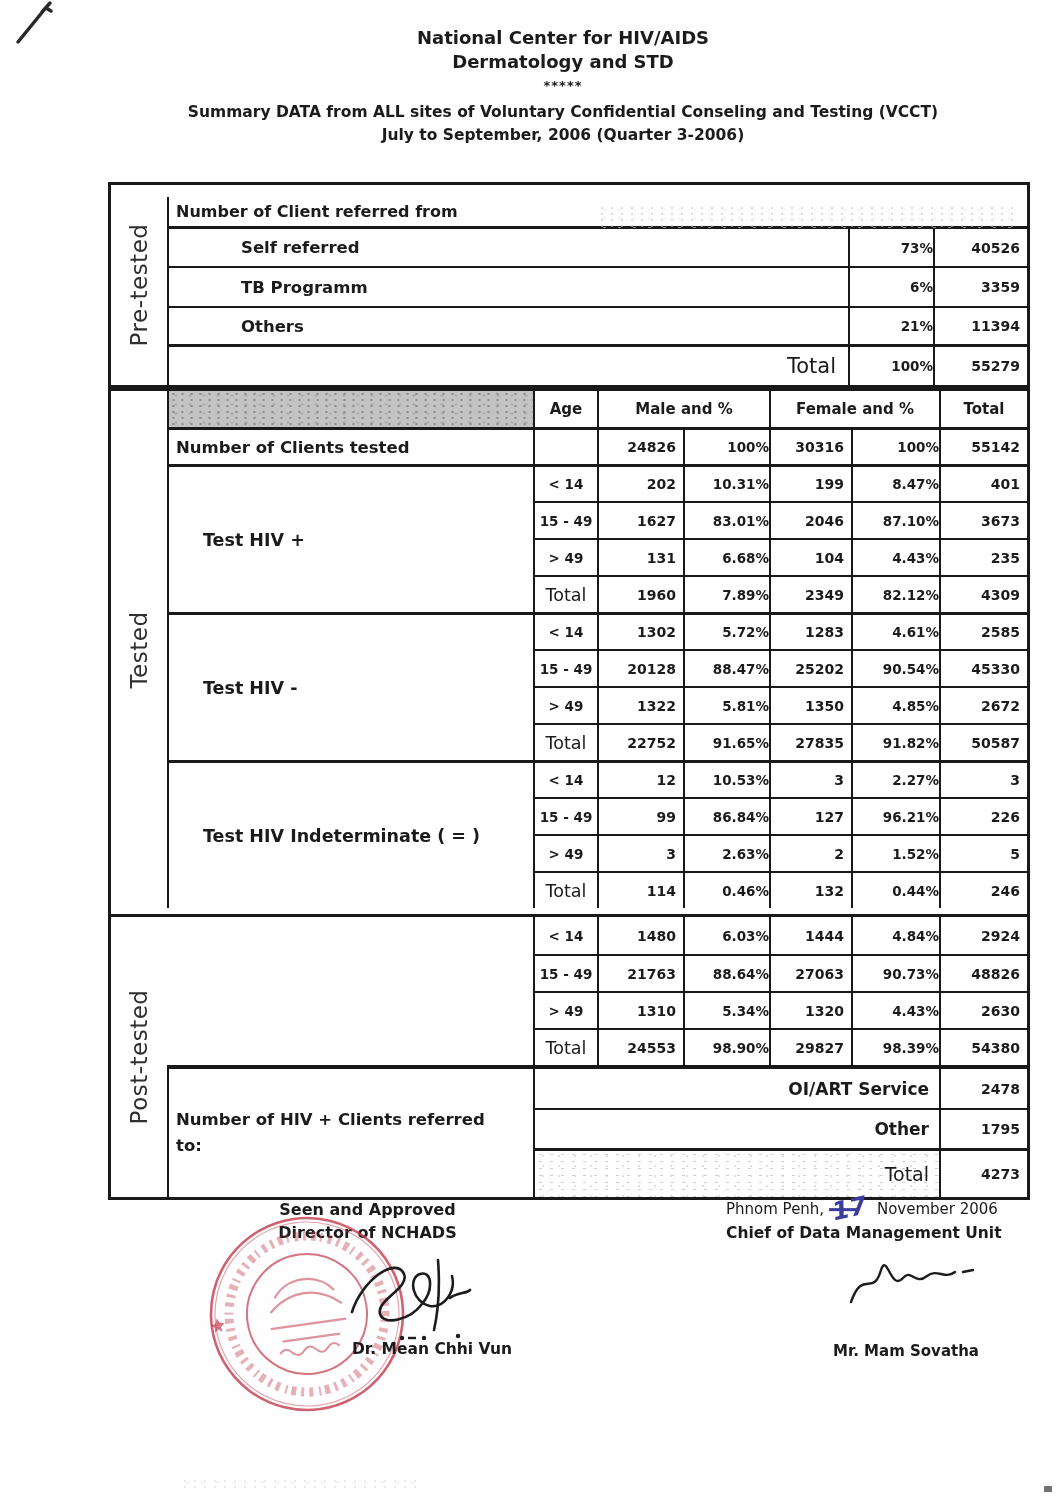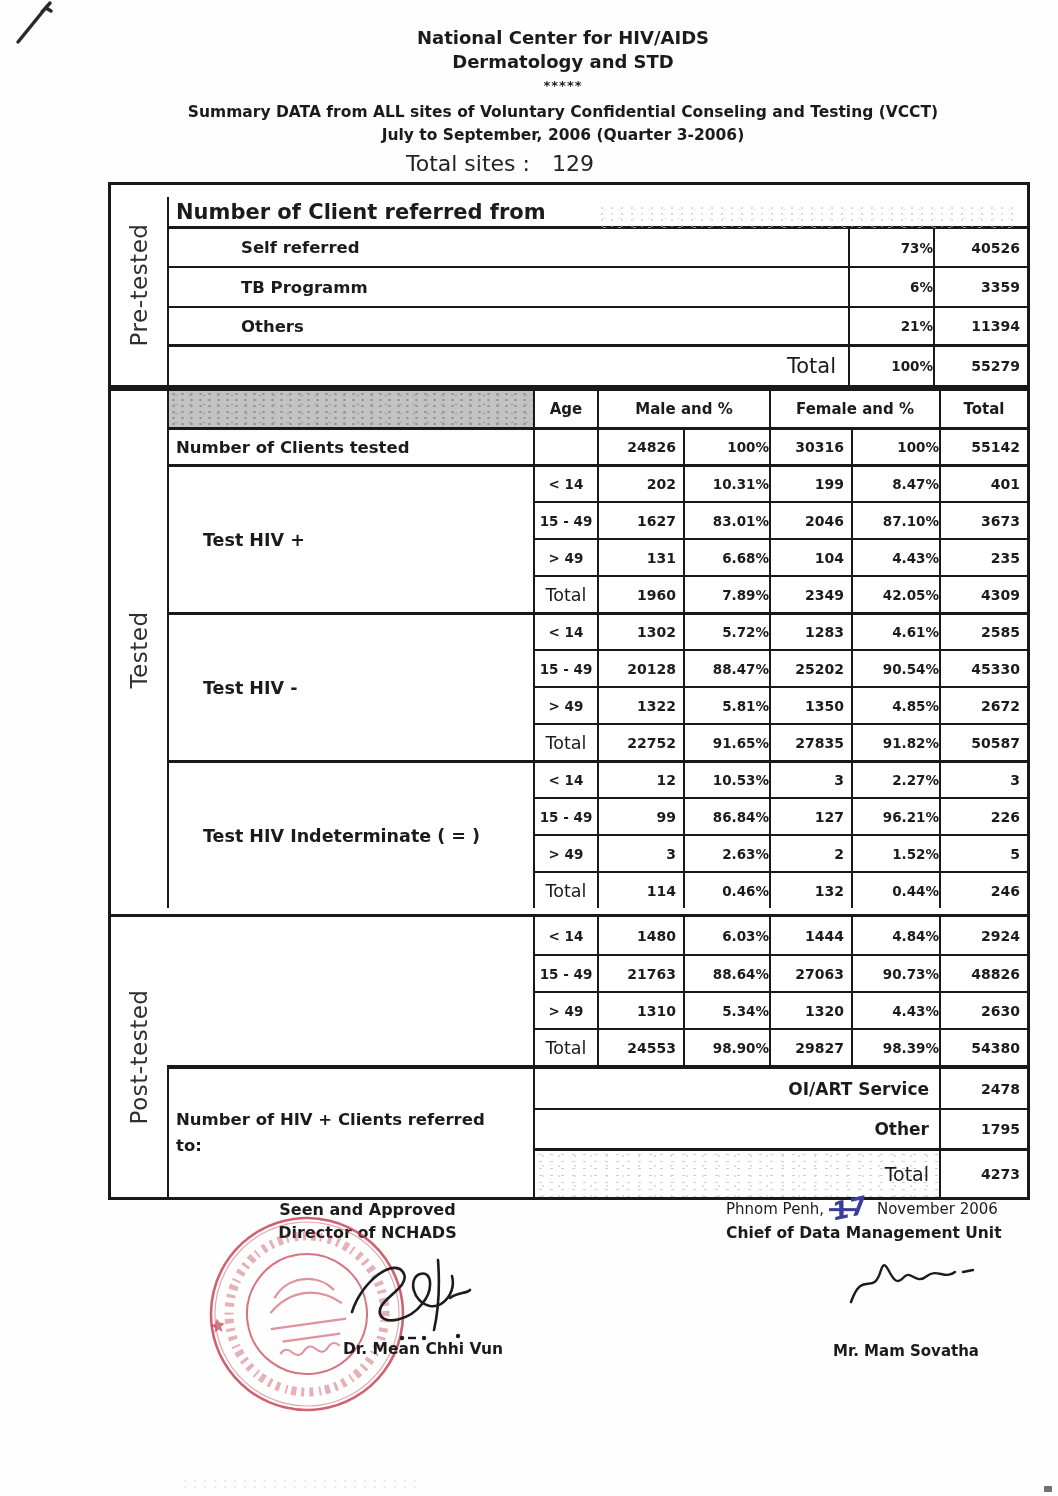--- a/index.html
+++ b/index.html
@@ -44,21 +44,21 @@
   }
   .noisy{
     background-image:radial-gradient(#cfcfcf 1px,transparent 1.4px),radial-gradient(#e0e0e0 1px,transparent 1.3px);
     background-size:11px 7px,16px 10px;
   }
   .speck{position:absolute;pointer-events:none;
     background-image:radial-gradient(#c6c6c6 1px,transparent 1.4px),radial-gradient(#d9d9d9 1px,transparent 1.3px);
     background-size:10px 6px,15px 9px;opacity:.6;}
   
   .f-left-head{position:absolute;top:1198px;left:255px;width:225px;text-align:center;font-weight:bold;font-size:16px;line-height:1.45;}
-  .f-left-name{position:absolute;top:1340px;left:343px;font-weight:bold;font-size:15.5px;}
+  .f-left-name{position:absolute;top:1340px;left:352px;font-weight:bold;font-size:15.5px;}
   .f-right-line1{position:absolute;top:1200px;left:726px;font-size:15px;display:flex;align-items:flex-start;}
   .f-right-title{position:absolute;top:1224px;left:726px;font-weight:bold;font-size:15.5px;}
   .f-right-name{position:absolute;top:1342px;left:833px;font-weight:bold;font-size:15px;}
   .hand-date{display:inline-block;margin:-6px 10px 0 8px;font-style:italic;font-weight:bold;font-size:25px;color:#3b3c9b;transform:rotate(-12deg);position:relative;}
   .hand-date .strike{position:absolute;left:-3px;top:13px;width:30px;height:2.5px;background:#3b3c9b;transform:rotate(12deg);}
   .svg-abs{position:absolute;}
   .corner-speck{position:absolute;background:#333;border-radius:1px;}
 </style>
 </head>
 <body>
@@ -69,29 +69,26 @@
     <path d="M8,42 L34,10 M32,12 l8,-9 M36,8 l5,3" stroke="#2a2a2a" stroke-width="3.5" fill="none" stroke-linecap="round"></path>
   </svg>
 
   <div class="doc-header">
     <div class="h-title">National Center for HIV/AIDS</div>
     <div class="h-title">Dermatology and STD</div>
     <div class="h-stars">*****</div>
     <div class="h-sub first">Summary DATA from ALL sites of Voluntary Confidential Conseling and Testing (VCCT)</div>
     <div class="h-sub">July to September, 2006 (Quarter 3-2006)</div>
   </div>
-  <div class="total-sites">
-    <span>Total sites :</span><span class="val">129</span>
-  </div>
 
   <div class="t-grid" style="left:108px;top:182px;width:916px;height:200px;grid-template-columns:56px 681px 85px 1fr;grid-template-rows:41px 40px 40px 38px 1fr;">
     <div class="cell band" style="position:relative;">
       <span>Pre-tested</span>
     </div>
-    <div class="cell bl lbl-main" style="grid-area:1/2/2/5;position:relative;font-size:21px;margin-top:12px;">
+    <div class="cell bl lbl-main" style="grid-area:1/2/2/5;position:relative;font-size:16px;margin-top:12px;">
       <span>Number of Client referred from</span>
       <div class="speck" style="right:10px;top:8px;width:420px;height:26px;"></div>
     </div>
 
     <div class="cell bl bt3 lbl-indent" style="grid-area:2/2/3/3">Self referred</div>
     <div class="cell bl bt3 pct" style="grid-area:2/3/3/4">73%</div>
     <div class="cell bl bt3 num" style="grid-area:2/4/3/5">40526</div>
 
     <div class="cell bl bt lbl-indent" style="grid-area:3/2/4/3">TB Programm</div>
     <div class="cell bl bt pct" style="grid-area:3/3/4/4">6%</div>
@@ -141,21 +138,21 @@
     <div class="cell bl bt age" style="grid-area:5/3/6/4">&gt; 49</div>
     <div class="cell bl bt num" style="grid-area:5/4/6/5">131</div>
     <div class="cell bl bt pct" style="grid-area:5/5/6/6">6.68%</div>
     <div class="cell bl bt num" style="grid-area:5/6/6/7">104</div>
     <div class="cell bl bt pct" style="grid-area:5/7/6/8">4.43%</div>
     <div class="cell bl bt num" style="grid-area:5/8/6/9">235</div>
     <div class="cell bl bt age-total" style="grid-area:6/3/7/4">Total</div>
     <div class="cell bl bt num" style="grid-area:6/4/7/5">1960</div>
     <div class="cell bl bt pct" style="grid-area:6/5/7/6">7.89%</div>
     <div class="cell bl bt num" style="grid-area:6/6/7/7">2349</div>
-    <div class="cell bl bt pct" style="grid-area:6/7/7/8">42.05%</div>
+    <div class="cell bl bt pct" style="grid-area:6/7/7/8">82.12%</div>
     <div class="cell bl bt num" style="grid-area:6/8/7/9">4309</div>
 
     <div class="cell bl bt3 lbl-group" style="grid-area:7/2/11/3">Test HIV -</div>
     <div class="cell bl bt3 age" style="grid-area:7/3/8/4">&lt; 14</div>
     <div class="cell bl bt3 num" style="grid-area:7/4/8/5">1302</div>
     <div class="cell bl bt3 pct" style="grid-area:7/5/8/6">5.72%</div>
     <div class="cell bl bt3 num" style="grid-area:7/6/8/7">1283</div>
     <div class="cell bl bt3 pct" style="grid-area:7/7/8/8">4.61%</div>
     <div class="cell bl bt3 num" style="grid-area:7/8/8/9">2585</div>
     <div class="cell bl bt age" style="grid-area:8/3/9/4">15 - 49</div>

